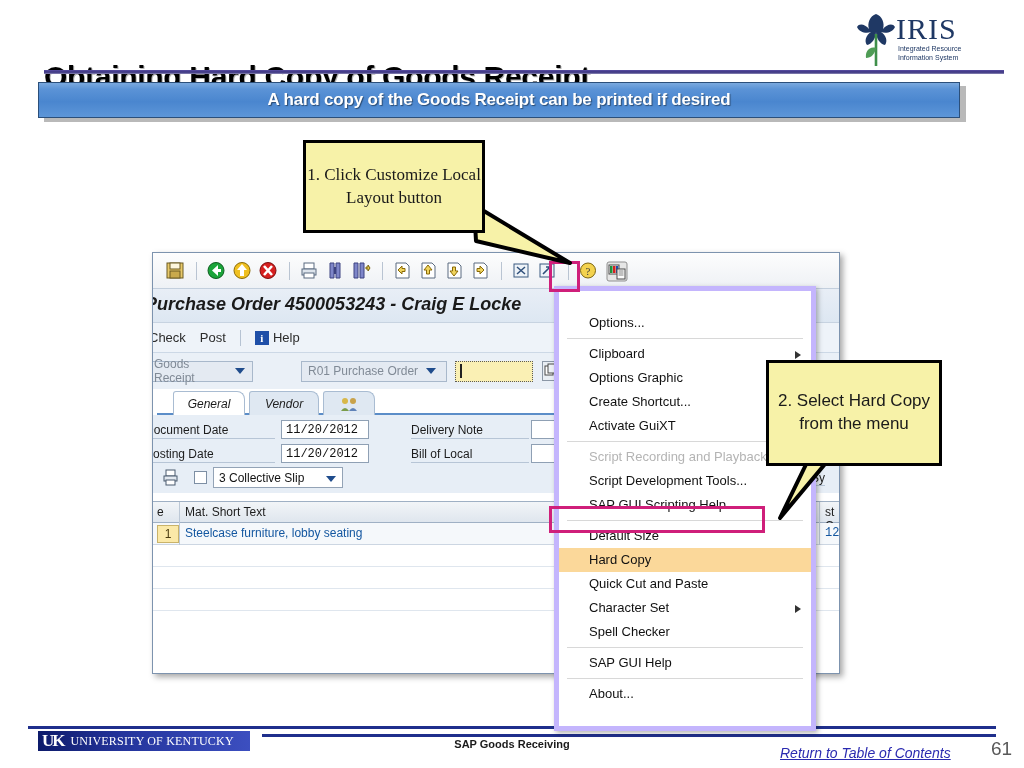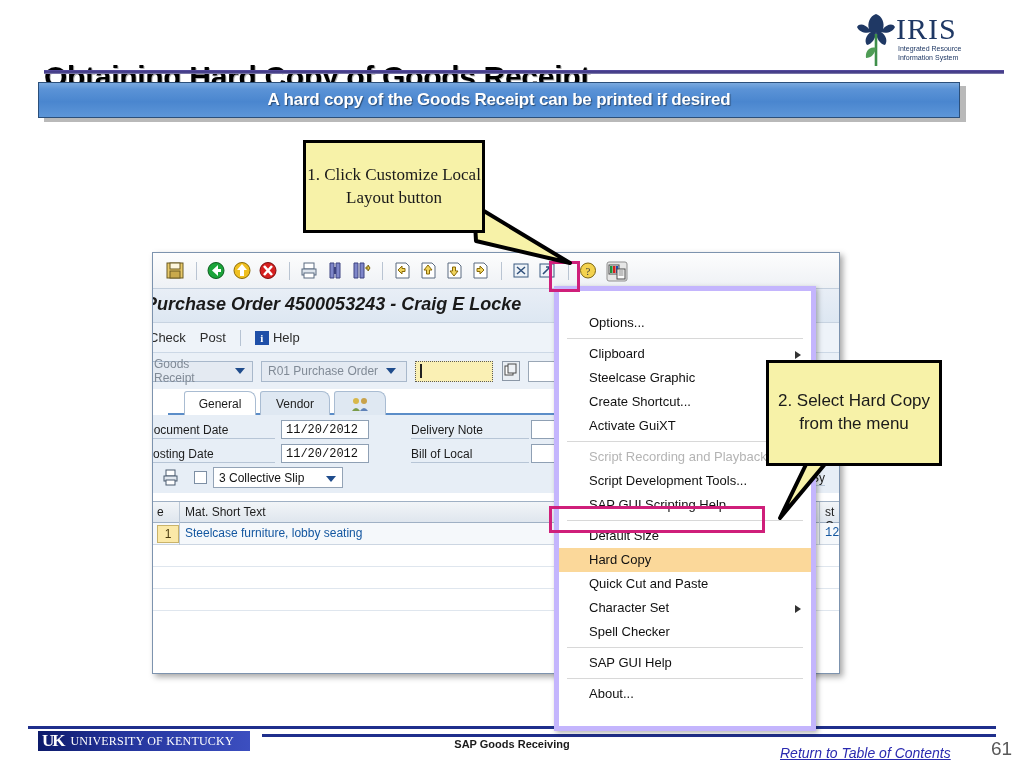--- a/index.html
+++ b/index.html
@@ -98,40 +98,41 @@
   }
 
   #sap-selrow {
     position:absolute; left:0; top:100px; width:100%; height:36px;
     background:#eaf0f7;
     display:flex; align-items:center; gap:8px; padding-left:-10px;
   }
   .sap-dd {
     height:21px; background:#e4eaf2; border:1px solid #a8b8cb;
     font-size:12px; color:#808a96; display:flex; align-items:center;
-    padding:0 2px 0 6px; position:relative;
+    padding:0 2px 0 6px; position:relative;margin-left:40px;
   }
   .dd-arrow {
     width:0;height:0;border-left:5px solid transparent;border-right:5px solid transparent;
     border-top:6px solid #1f4c8c; margin:0 5px 0 8px;
   }
   #sap-input {
     width:78px; height:21px; background:#faf0b4; border:1px dotted #5a5a5a;
     display:flex; align-items:center;
   }
   #sap-caret { width:2px; height:14px; background:#222; margin-left:4px; }
   #sap-matchicon {
     width:18px; height:20px; border:1px solid #8b97a6; background:#e9eef4;
     position:relative; margin-left:1px;
   }
   #sap-extra { width:34px; height:21px; background:#fff; border:1px solid #9aa7b6; }
 
   #sap-tabs {
-    position:absolute; left:15px; top:136px; width:100%; height:26px;
+    position:absolute; left:4px; top:136px; width:100%; height:26px;
     border-bottom:2px solid #5b8dc8;
+    font-style:italic;
   }
   .sap-tab {
     position:absolute; top:2px; height:24px;
     background:#dfe8f2; border:1px solid #a9bcd2; border-bottom:none;
     border-radius:3px 8px 0 0;
     font-size:12px; color:#222;
     display:flex; align-items:center; justify-content:center; padding:0 10px;
   }
   .sap-tab.active { background:#ffffff; color:#1a1a1a; }
 
@@ -496,21 +497,21 @@
     <div class="tbl-blank"></div>
   </div>
 
   <div style="position:absolute;left:648px;top:218px;font-size:12px;color:#1c1c1c;border-bottom:1px solid #b7c5d6;">e Sy</div>
 </div>
 
 <div id="ctx-menu">
   <div class="mi"><span>Options...</span></div>
   <div class="mi-sep"></div>
   <div class="mi"><span>Clipboard</span><span class="sub-arrow"></span></div>
-  <div class="mi"><span>Steelcase Graphic</span></div>
+  <div class="mi"><span>Options Graphic</span></div>
   <div class="mi"><span>Create Shortcut...</span></div>
   <div class="mi"><span>Activate GuiXT</span></div>
   <div class="mi-sep"></div>
   <div class="mi disabled"><span>Script Recording and Playback...</span></div>
   <div class="mi"><span>Script Development Tools...</span></div>
   <div class="mi"><span>SAP GUI Scripting Help</span></div>
   <div class="mi-sep"></div>
   <div class="mi"><span>Default Size</span></div>
   <div class="mi" id="mi-hardcopy"><span>Hard Copy</span></div>
   <div class="mi"><span>Quick Cut and Paste</span></div>

